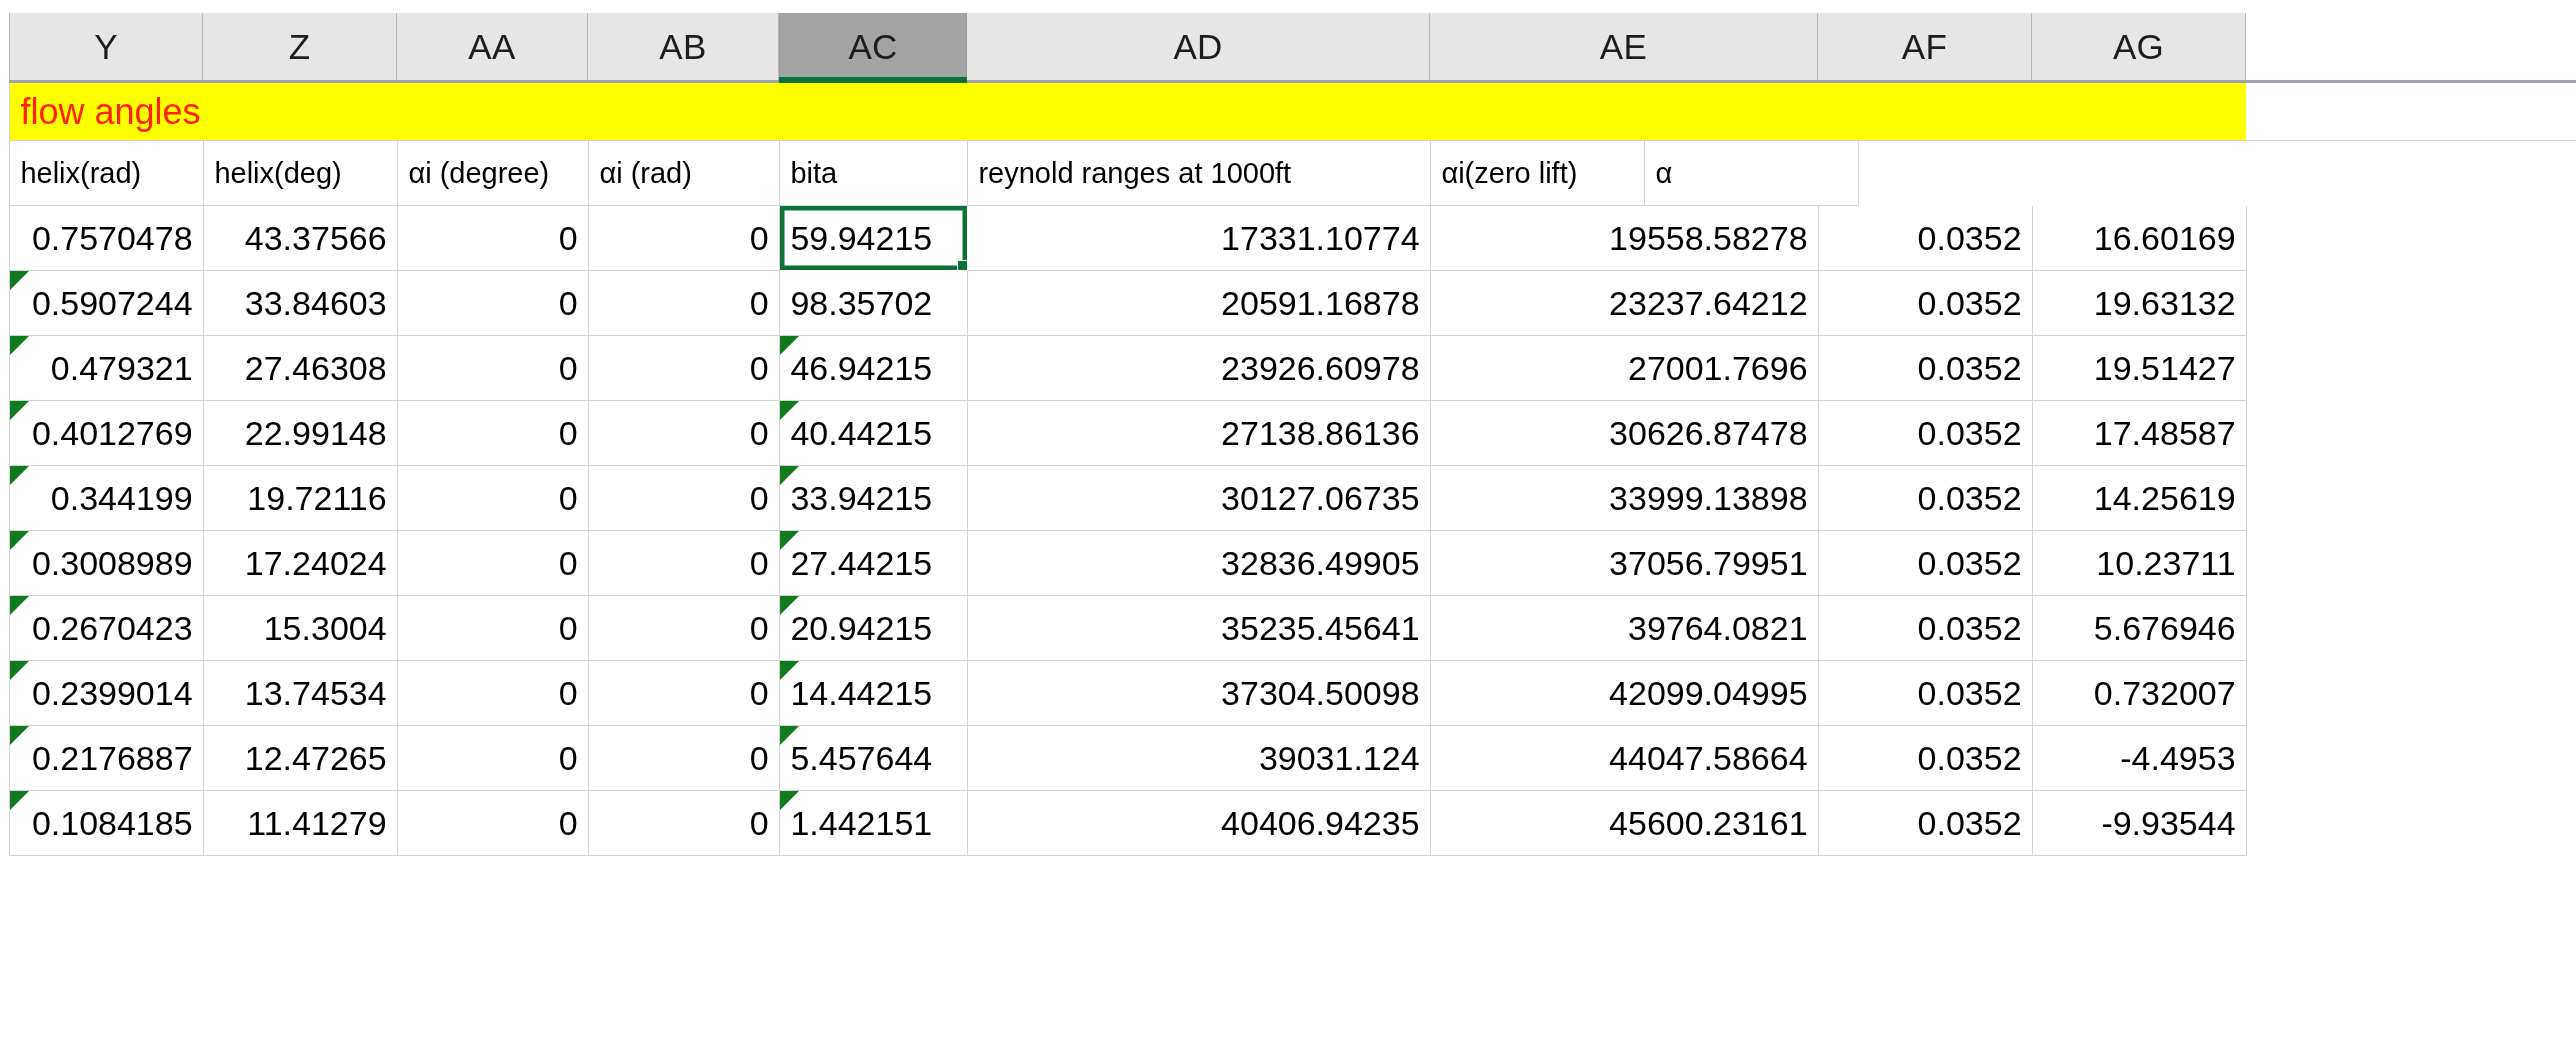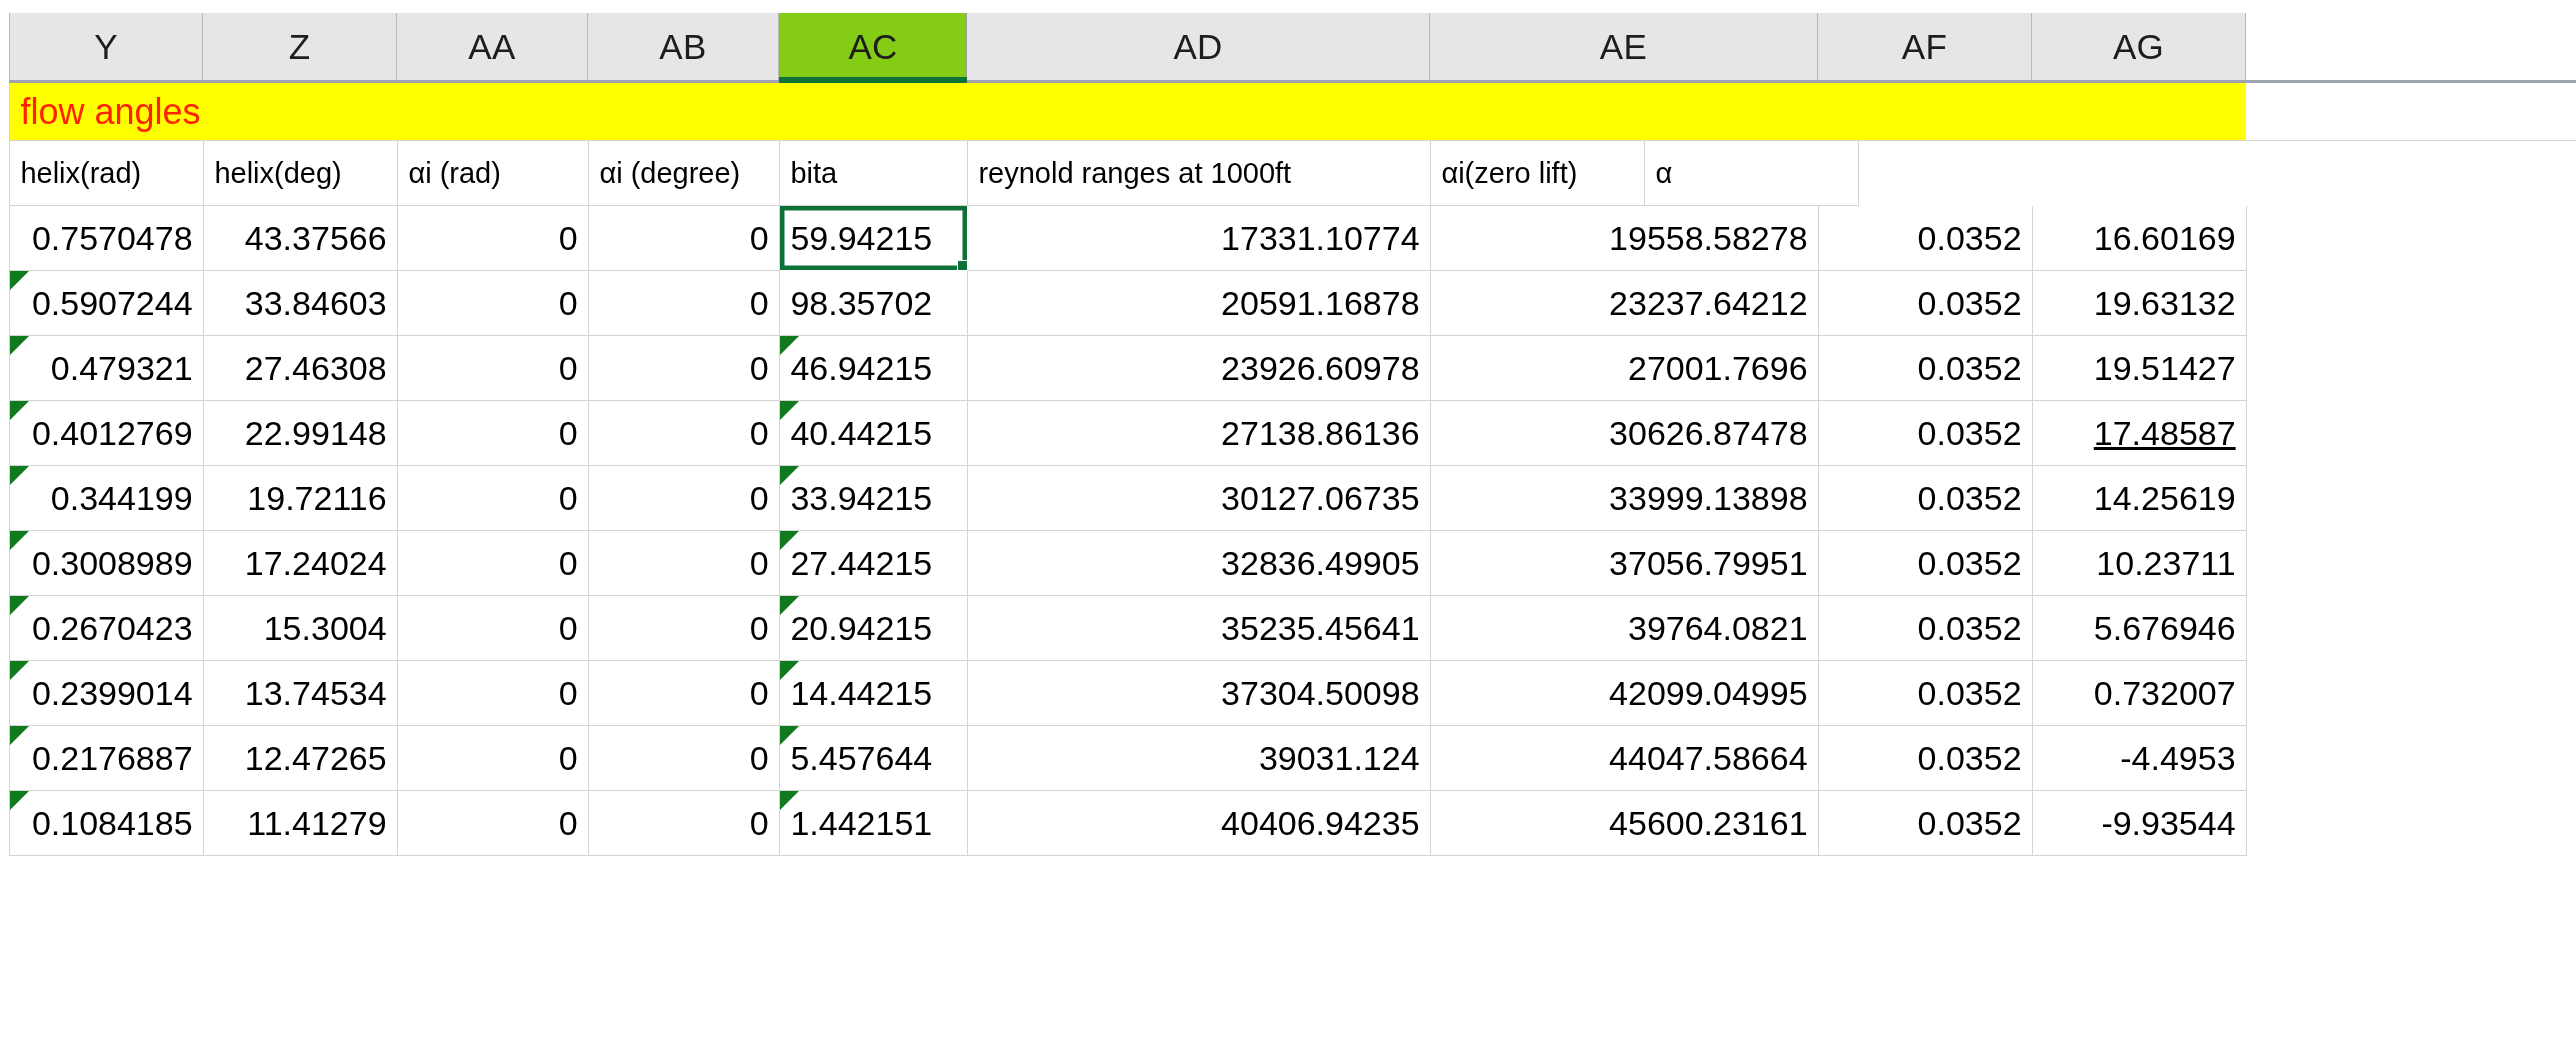--- a/index.html
+++ b/index.html
@@ -33,21 +33,21 @@
     display: flex;
     align-items: center;
     justify-content: center;
     font-size: 35px;
     color: #1d1d1d;
     letter-spacing: 0.3px;
     flex: 0 0 auto;
   }
   .colhead:first-child { border-left: 1.3px solid #b8b8b8; }
   .colhead.selected {
-    background: #84cc16;
+    background: #a3a3a3;
     border-right: 1.3px solid #9c9c9c;
     border-left: 1.3px solid #9c9c9c;
   }
   .colhead.selected::after {
     content: "";
     position: absolute;
     left: -1.3px; right: -1.3px; bottom: -3.2px;
     height: 5.8px;
     background: #0e7238;
   }
@@ -137,22 +137,22 @@
       <div class="colhead" style="width: 214px;">AG</div>
     </div>
 
   <div class="grid" id="grid">
       <div class="row banner">
         <div class="cell txt" style="width: 2236px;">flow angles</div>
       </div>
       <div class="row labels">
         <div class="cell txt" style="width: 194px;">helix(rad)</div>
         <div class="cell txt" style="width: 194px;">helix(deg)</div>
+        <div class="cell txt" style="width: 191px;">αi (degree)</div>
         <div class="cell txt" style="width: 191px;">αi (rad)</div>
-        <div class="cell txt" style="width: 191px;">αi (degree)</div>
         <div class="cell txt" style="width: 188px;">bita</div>
         <div class="cell txt" style="width: 463px;">reynold ranges at 1000ft</div>
         <div class="cell txt" style="width: 214px;">αi(zero lift)</div>
         <div class="cell txt" style="width: 214px;">α</div>
       </div>
       <div class="row data">
         <div class="cell num" style="width: 194px;">
           <span>0.7570478</span>
         </div>
         <div class="cell num" style="width: 194px;">
@@ -257,21 +257,21 @@
         </div>
         <div class="cell num" style="width: 463px;">
           <span>27138.86136</span>
         </div>
         <div class="cell num" style="width: 388px;">
           <span>30626.87478</span>
         </div>
         <div class="cell num" style="width: 214px;">
           <span>0.0352</span>
         </div>
-        <div class="cell num" style="width: 214px; text-decoration: underline;">
+        <div class="cell num" style="width: 214px;">
           <span>17.48587</span>
         </div>
       </div>
       <div class="row data">
         <div class="cell num errtri" style="width: 194px;">
           <span>0.344199</span>
         </div>
         <div class="cell num" style="width: 194px;">
           <span>19.72116</span>
         </div>

